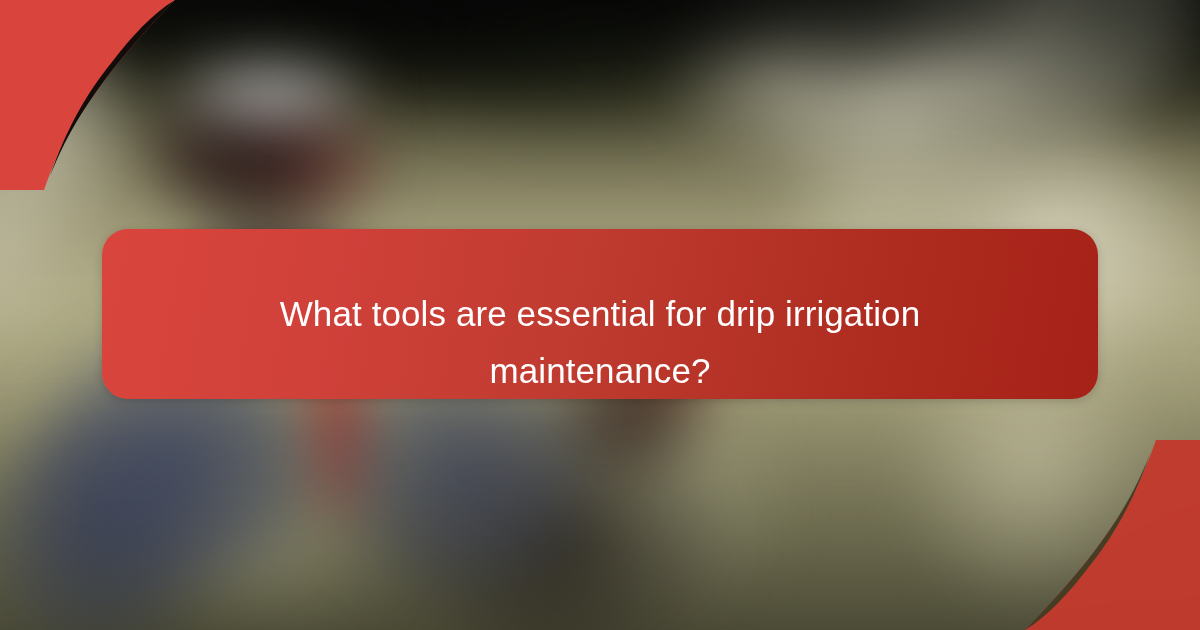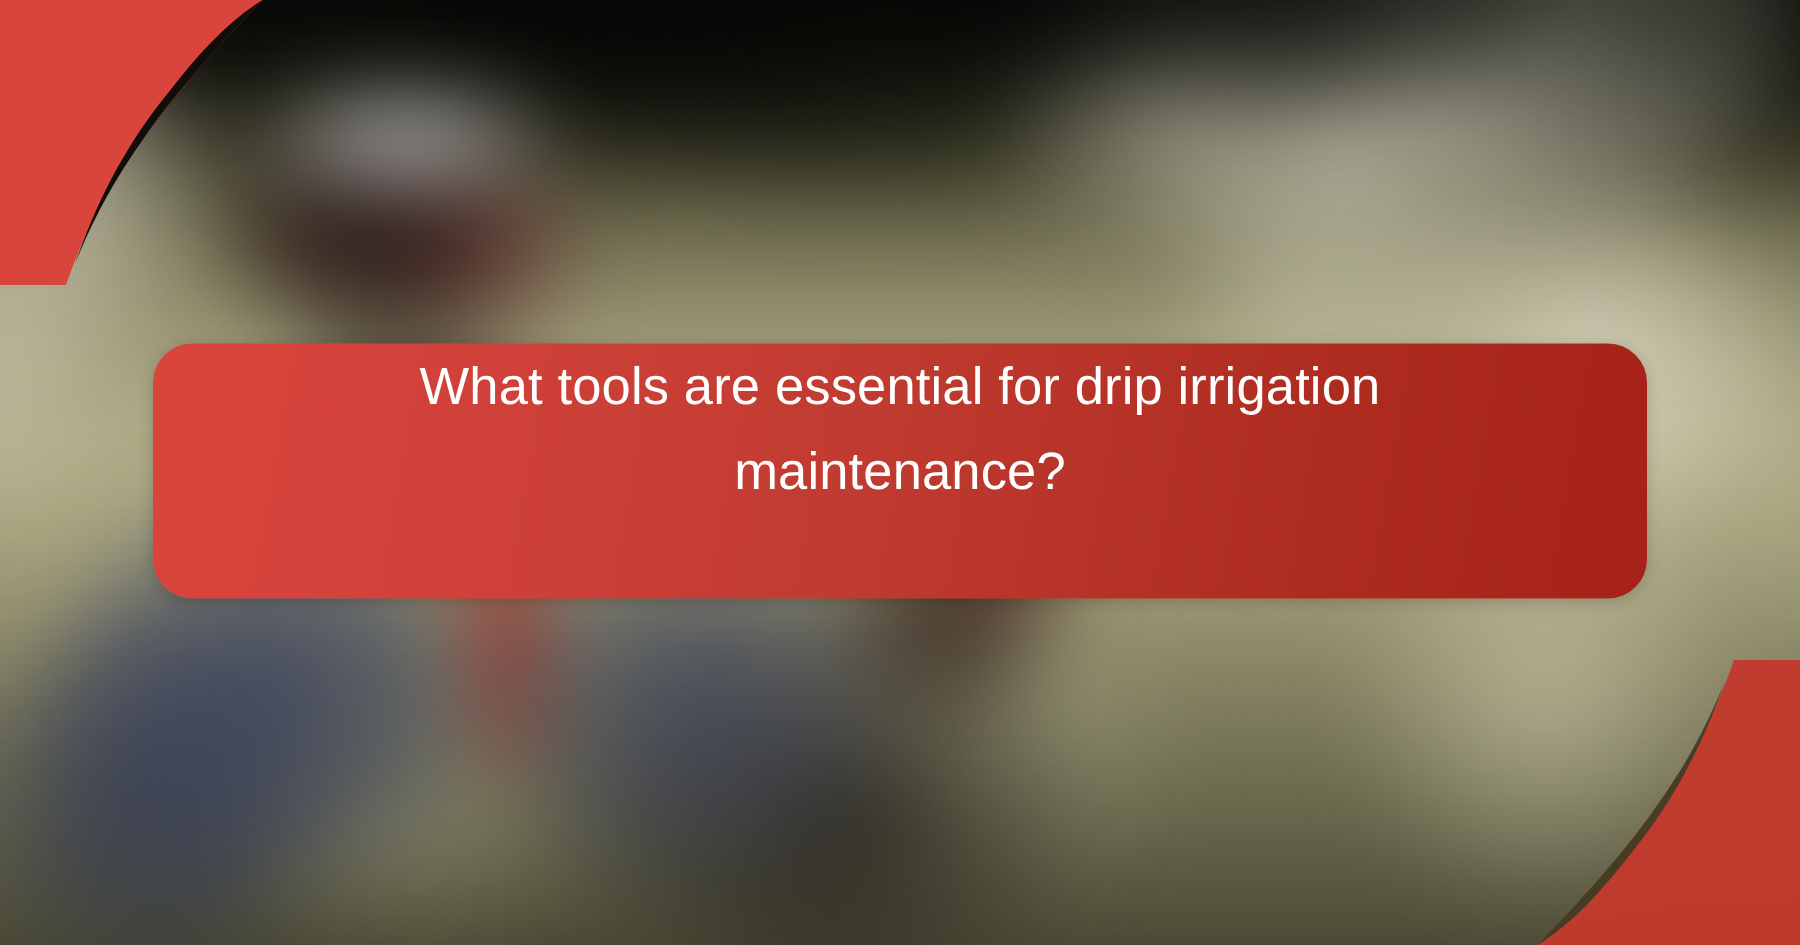--- a/index.html
+++ b/index.html
@@ -119,21 +119,21 @@
   
   #question-banner {
     position: absolute;
     left: 102px;
     top: 229px;
     width: 996px;
     height: 170px;
     border-radius: 26px;
     background: linear-gradient(100deg, #d9453c 0%, #d0413a 22%, #be3a2f 50%, #ae2b20 78%, #a62218 100%);
     display: flex;
-    align-items: flex-start;
+    align-items: flex-end;
     justify-content: center;
     box-shadow: 0 2px 10px rgba(0,0,0,0.18);
   }
   #question-text {
     color: #ffffff;
     font-family: "Liberation Sans", sans-serif;
     font-size: 35px;
     font-weight: 400;
     line-height: 57px;
     text-align: center;

